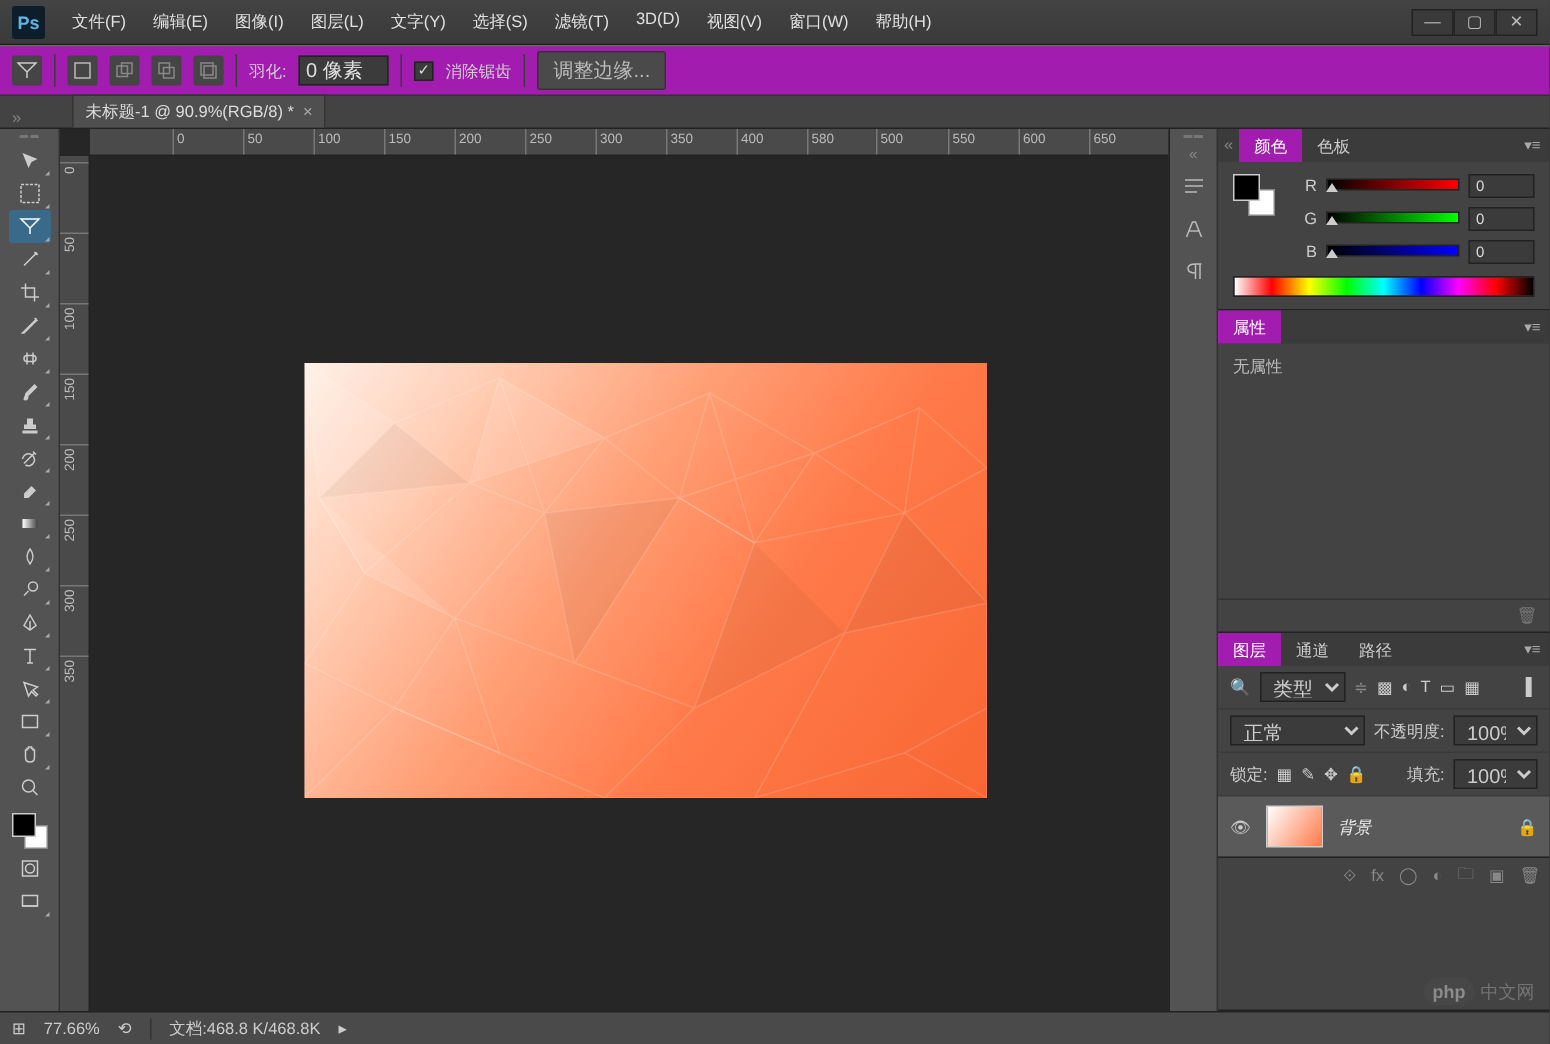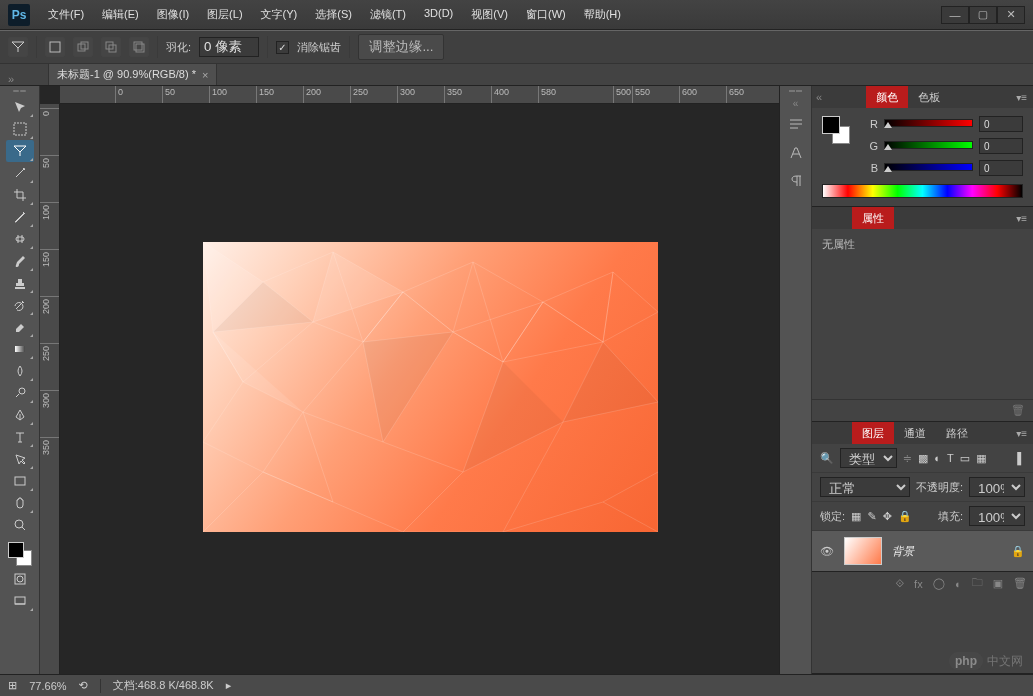--- a/index.html
+++ b/index.html
@@ -6,21 +6,21 @@
 body { width:1033px; height:696px; background:#535353; overflow:hidden; color:#ccc; font-size:11px; }
 
 .window{display:flex;flex-direction:column;height:100%;}
 .titlebar{height:30px;background:linear-gradient(#434343,#3a3a3a);display:flex;align-items:center;padding:0 8px;border-bottom:1px solid #222;}
 .ps-logo{width:22px;height:22px;background:#0d1d2a;color:#5fb6e6;display:flex;align-items:center;justify-content:center;font-weight:bold;font-size:12px;border-radius:2px;}
 .menus{display:flex;gap:2px;margin-left:10px;flex:1;}
 .menu-item{padding:4px 8px;color:#e0e0e0;}
 .winctrls{display:flex;gap:0;}
 .winctrl{width:28px;height:18px;border:1px solid #222;background:#3a3a3a;display:flex;align-items:center;justify-content:center;color:#bbb;font-size:11px;}
 
-.optbar{height:34px;background:#404040;border-top:1px solid #666;border-bottom:1px solid #333;display:flex;align-items:center;padding:0 8px;gap:8px;}
+.optbar{height:34px;background:#a21caf;border-top:1px solid #666;border-bottom:1px solid #333;display:flex;align-items:center;padding:0 8px;gap:8px;}
 .optbar .sq{width:20px;height:20px;border:1px solid #444;background:#454545;border-radius:2px;display:flex;align-items:center;justify-content:center;}
 .optbar .sep{width:1px;height:22px;background:#3a3a3a;}
 .lbl{color:#d0d0d0;}
 .inp{background:#3b3b3b;border:1px solid #222;color:#e0e0e0;padding:2px 4px;height:20px;width:60px;}
 .chk{width:13px;height:13px;border:1px solid #222;background:#3b3b3b;display:flex;align-items:center;justify-content:center;color:#ddd;font-size:10px;}
 .btn{background:#4a4a4a;border:1px solid #333;color:#bbb;padding:3px 10px;border-radius:2px;}
 
 .tabbar{height:22px;background:#434343;border-bottom:1px solid #222;display:flex;align-items:flex-end;padding-left:48px;}
 .tab{height:22px;background:#4f4f4f;border:1px solid #333;border-bottom:none;padding:3px 8px;color:#ddd;display:flex;align-items:center;gap:6px;font-size:11px;}
 .tab .x{font-size:11px;color:#aaa;}
@@ -53,21 +53,21 @@
 .rightpanels{width:254px;display:flex;background:#434343;border-left:1px solid #222;}
 .dock{width:32px;background:#535353;border-right:1px solid #333;display:flex;flex-direction:column;align-items:center;padding-top:4px;gap:4px;}
 .dock .g{width:22px;height:4px;display:flex;justify-content:center;gap:1px;}
 .dock .g span{width:6px;height:2px;background:#777;}
 .dock .ic{width:24px;height:24px;display:flex;align-items:center;justify-content:center;color:#bbb;}
 
 .panels{flex:1;display:flex;flex-direction:column;}
 .panel{border-bottom:1px solid #222;}
 .phead{height:22px;background:#3b3b3b;display:flex;align-items:center;}
 .ptab{padding:4px 10px;color:#ccc;height:100%;display:flex;align-items:center;}
-.ptab.active{background:#b91c1c;color:#fff;margin-left:40px;}
+.ptab.active{background:#a21caf;color:#fff;}
 .pmenu{margin-left:auto;margin-right:6px;color:#aaa;font-size:10px;}
 
 .color-body{padding:8px 10px;}
 .color-sw{float:left;position:relative;width:28px;height:28px;margin-right:16px;}
 .color-sw .a{position:absolute;left:0;top:0;width:18px;height:18px;background:#000;border:1px solid #ccc;z-index:2;}
 .color-sw .b{position:absolute;right:0;bottom:0;width:18px;height:18px;background:#fff;border:1px solid #888;}
 .rgb{display:flex;flex-direction:column;gap:6px;}
 .rgb-row{display:flex;align-items:center;gap:6px;}
 .rgb-row .l{width:12px;text-align:right;color:#ccc;}
 .slider{flex:1;height:10px;position:relative;}
@@ -358,21 +358,21 @@
             </div>
             <div class="tick-h" style="left: 384px;">
               <span>350</span>
             </div>
             <div class="tick-h" style="left: 431px;">
               <span>400</span>
             </div>
             <div class="tick-h" style="left: 478px;">
               <span>580</span>
             </div>
-            <div class="tick-h" style="left: 553px;">
+            <div class="tick-h" style="left: 524px;">
               <span>500</span>
             </div>
             <div class="tick-h" style="left: 572px;">
               <span>550</span>
             </div>
             <div class="tick-h" style="left: 619px;">
               <span>600</span>
             </div>
             <div class="tick-h" style="left: 666px;">
               <span>650</span>

